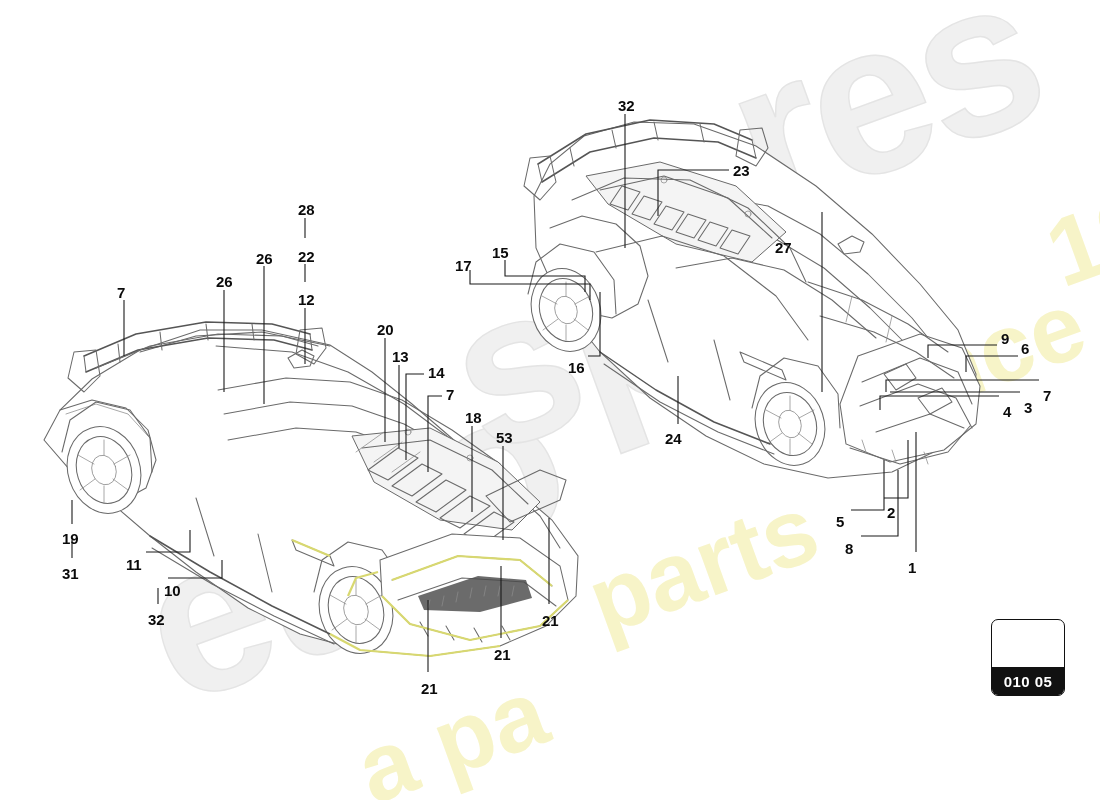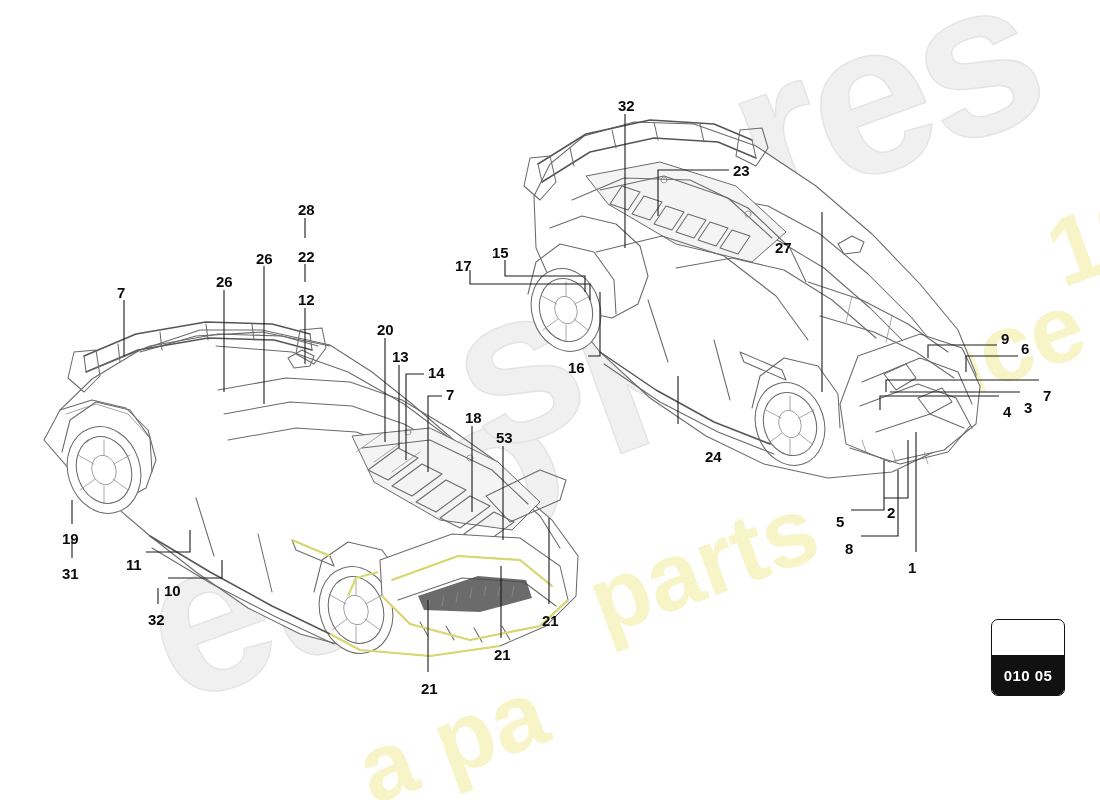--- a/index.html
+++ b/index.html
@@ -29,21 +29,21 @@
     position:absolute;
     left:991px;top:619px;
     width:74px;height:77px;
     border:1.6px solid #111;
     border-radius:7px;
     background:#fff;
     overflow:hidden;
     box-sizing:border-box;
   }
   #badge .bar{
-    position:absolute;left:0;bottom:0;width:100%;height:40px;
+    position:absolute;left:0;bottom:0;width:100%;height:28px;
     background:#111;color:#fff;
     font-size:15px;font-weight:bold;
     display:flex;align-items:center;justify-content:center;
     letter-spacing:.4px;
   }
 </style>
 </head>
 <body>
 
 <div id="stage">
@@ -309,21 +309,21 @@
     <span class="callout" style="left:148px;top:612px;">32</span>
     <span class="callout" style="left:421px;top:681px;">21</span>
     <span class="callout" style="left:494px;top:647px;">21</span>
     <span class="callout" style="left:542px;top:613px;">21</span>
     <span class="callout" style="left:618px;top:98px;">32</span>
     <span class="callout" style="left:733px;top:163px;">23</span>
     <span class="callout" style="left:775px;top:196px;margin-top:44px;">27</span>
     <span class="callout" style="left:455px;top:258px;">17</span>
     <span class="callout" style="left:492px;top:245px;">15</span>
     <span class="callout" style="left:568px;top:360px;">16</span>
-    <span class="callout" style="left:665px;top:449px;margin-left:40px;">24</span>
+    <span class="callout" style="left:665px;top:431px;">24</span>
     <span class="callout" style="left:1001px;top:331px;">9</span>
     <span class="callout" style="left:1021px;top:341px;">6</span>
     <span class="callout" style="left:1043px;top:388px;">7</span>
     <span class="callout" style="left:1024px;top:400px;">3</span>
     <span class="callout" style="left:1003px;top:404px;">4</span>
     <span class="callout" style="left:836px;top:514px;">5</span>
     <span class="callout" style="left:887px;top:505px;">2</span>
     <span class="callout" style="left:845px;top:541px;">8</span>
     <span class="callout" style="left:908px;top:560px;">1</span>
   </div>

